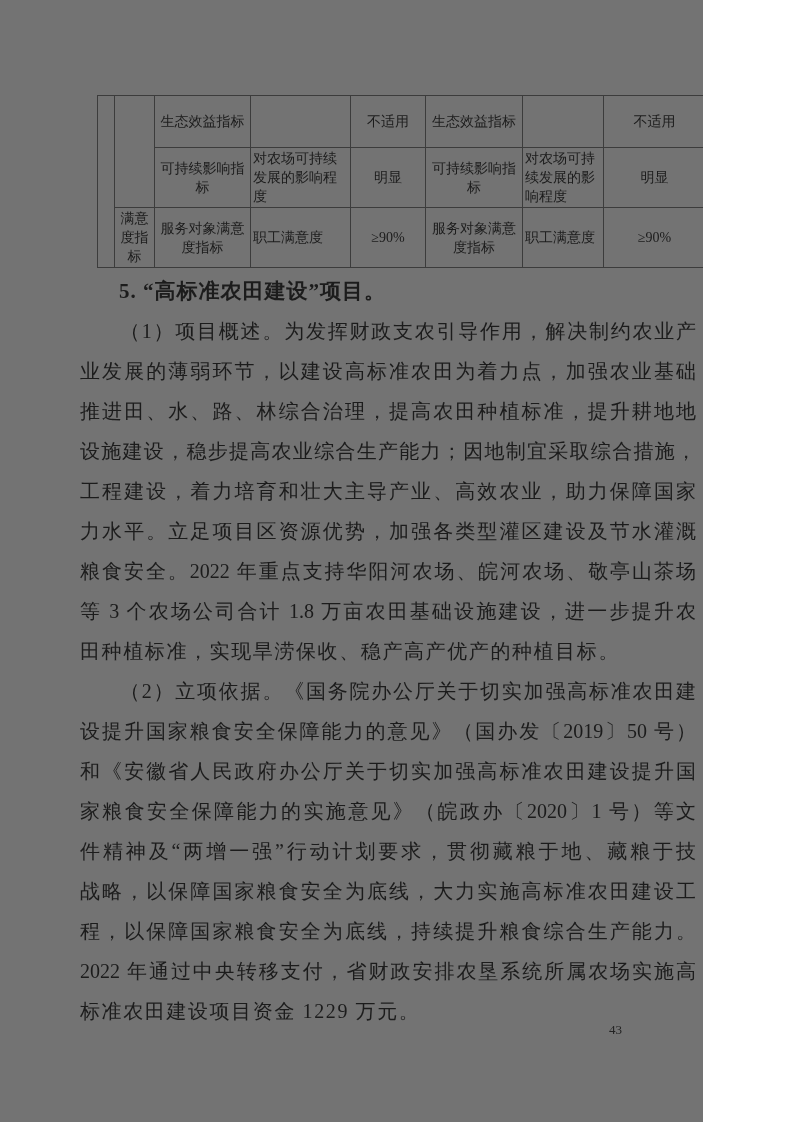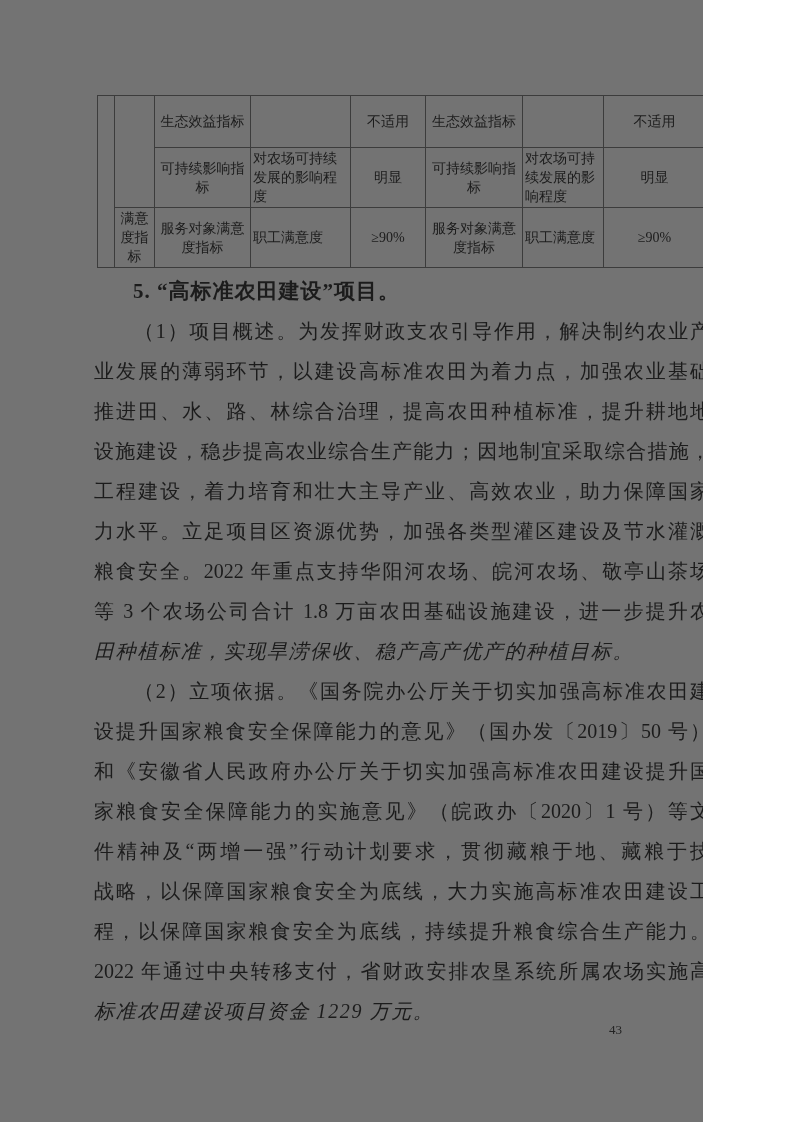--- a/index.html
+++ b/index.html
@@ -33,39 +33,38 @@
     overflow: hidden;
   }
   table.ind-table td.al { text-align: left; }
   tr.r1 { height: 52px; }
   tr.r2 { height: 59px; }
   tr.r3 { height: 57px; font-family: Liberation Serif, serif; }
 
   
   .bodytext {
     position: absolute;
-    left: 94px;
+    left: 80px;
     top: 271px;
     width: 616px;
     font-size: 20px;
   }
   .line {
     line-height: 40px;
     height: 40px;
     text-align: justify;
     text-align-last: justify;
     white-space: nowrap;
     white-space: normal;
   }
   .line.first { text-indent: 40px; }
   .line.end {
     text-align: center;
     text-align-last: left;
     letter-spacing: 1.6px;
-    font-style: italic;
   }
   .line.heading {
     font-weight: bold;
     font-size: 21px;
     text-align: left;
     text-align-last: left;
     text-indent: 39px;
     letter-spacing: 1px;
   }
 

